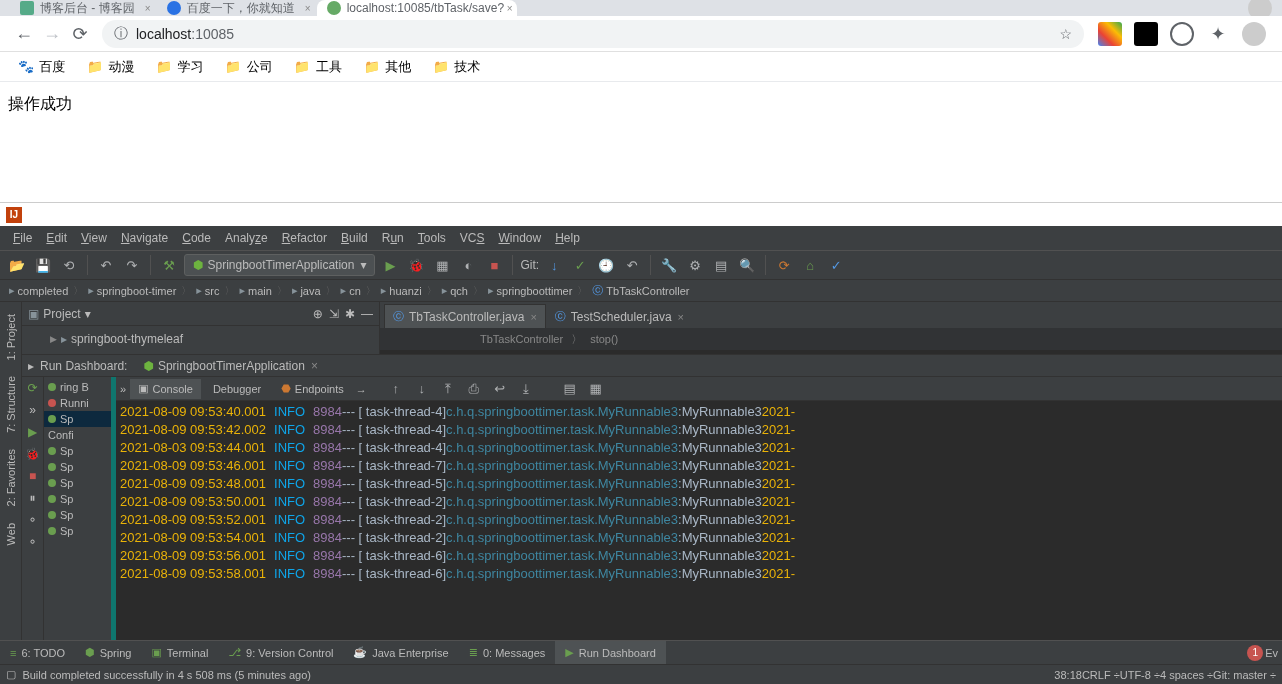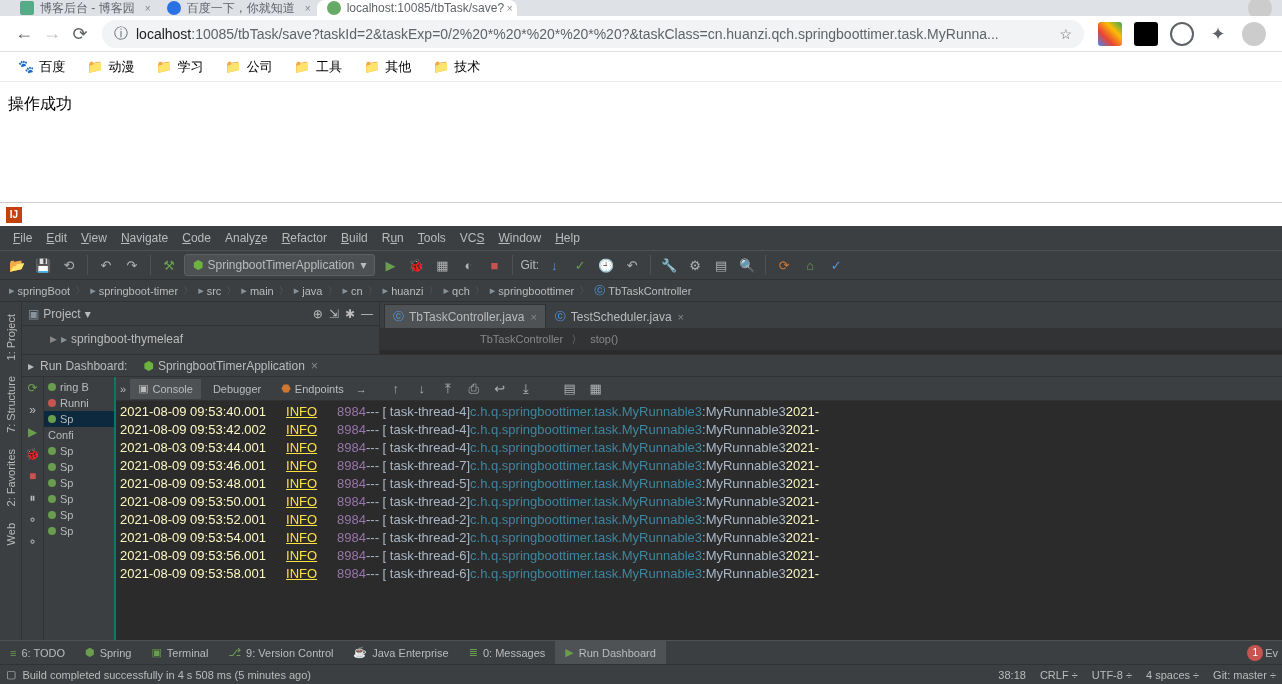--- a/index.html
+++ b/index.html
@@ -63,46 +63,46 @@
 .ed-tab.active { background: #4e5254; border-color: #323232; }
 .ed-tab .cls-icon { color: #5398e4; margin-right: 5px; font-size: 11px; }
 .ed-tab-close { margin-left: 6px; color: #888; font-size: 11px; }
 .editor-crumb { height: 22px; background: #313335; display: flex; align-items: center; padding: 0 100px; font-size: 11px; color: #888; }
 
 .run-dashboard { background: #2b2b2b; border-top: 1px solid #323232; display: flex; flex-direction: column; flex: 1; min-height: 0; }
 .rd-header { height: 22px; background: #3c3f41; display: flex; align-items: center; padding: 0 6px; font-size: 12px; border-bottom: 1px solid #323232; }
 .rd-tab { padding: 0 10px; display: flex; align-items: center; height: 22px; }
 .rd-body { flex: 1; display: flex; min-height: 0; }
 .rd-left { width: 22px; background: #3c3f41; border-right: 1px solid #323232; display: flex; flex-direction: column; align-items: center; padding-top: 4px; gap: 8px; }
-.rd-tree { width: 72px; background: #3c3f41; border-right: 2px solid #0f766e; font-size: 11px; color: #bbb; padding: 2px 0; overflow: hidden; }
+.rd-tree { width: 72px; background: #3c3f41; border-right: 5px solid #0f766e; font-size: 11px; color: #bbb; padding: 2px 0; overflow: hidden; }
 .rd-tree-item { padding: 2px 4px; display: flex; align-items: center; white-space: nowrap; }
 .rd-status-dot { width: 8px; height: 8px; border-radius: 50%; margin-right: 4px; flex-shrink: 0; }
 .rd-console { flex: 1; display: flex; flex-direction: column; min-height: 0; }
 .rd-console-tabs { height: 24px; background: #3c3f41; display: flex; align-items: center; padding: 0 4px; font-size: 11px; border-bottom: 1px solid #323232; gap: 4px; }
 .rd-ctab { padding: 0 8px; height: 20px; display: flex; align-items: center; }
 .rd-ctab.active { background: #4e5254; }
 .console-out { flex: 1; background: #2b2b2b; font-family: "Consolas", monospace; font-size: 13px; line-height: 18px; padding: 2px 4px; overflow: hidden; white-space: nowrap; }
 .log-line { display: flex; }
-.log-ts { color: #fef9c3; }
-.log-level { color: #fde047; margin: 0 20px; text-decoration: underline; }
+.log-ts { color: #eab308; }
+.log-level { color: #0ea5e9; margin: 0 8px; }
 .log-pid { color: #9876aa; }
 .log-dash { color: #a9b7c6; }
 .log-logger { color: #3e86a0; }
 .log-msg { color: #a9b7c6; }
 
 .bottom-tabs { height: 24px; background: #3c3f41; display: flex; align-items: center; font-size: 11px; border-top: 1px solid #515151; }
 .bt-tab { padding: 0 10px; height: 24px; display: flex; align-items: center; color: #bbb; cursor: pointer; }
 .bt-tab.active { background: #4e5254; }
 .bt-tab .bt-icon { margin-right: 5px; color: #6a9e4f; }
 .bt-spacer { flex: 1; }
 .event-badge { width: 16px; height: 16px; background: #c75450; border-radius: 50%; color: #fff; display: flex; align-items: center; justify-content: center; font-size: 10px; margin-right: 2px; }
 
 .status-bar { height: 20px; background: #3c3f41; display: flex; align-items: center; font-size: 11px; color: #bbb; padding: 0 6px; border-top: 1px solid #323232; }
 .status-left { display: flex; align-items: center; }
-.status-right { margin-left: auto; display: flex; gap: 14px; }
+.status-right { margin-left: auto; display: flex; }
 </style>
 </head>
 <body>
 
 <div class="browser-tabs">
   <div class="browser-tab">
     <span class="tab-icon" style="background:#5a8;border-radius:2px"></span>
     <span>博客后台 - 博客园</span>
     <span class="tab-close">×</span>
   </div>
@@ -121,21 +121,20 @@
 </div>
 
 <div class="browser-toolbar">
   <div class="nav-arrow">←</div>
   <div class="nav-arrow" style="color:#bdc1c6">→</div>
   <div class="nav-arrow">⟳</div>
   <div class="url-bar">
     <span style="margin-right:8px">ⓘ</span>
     <span class="url-domain">localhost</span>
     <span>:10085</span>
-    <span>/tbTask/save?taskId=2&amp;taskExp=0/2%20*%20*%20*%20*%20?&amp;taskClass=cn.huanzi.qch.springboottimer.task.MyRunna...</span>
     <span style="flex:1"></span>
     <span>☆</span>
   </div>
   <div class="tb-icon" style="background:linear-gradient(45deg,#4285f4,#ea4335,#fbbc05,#34a853);border-radius:3px"></div>
   <div class="tb-icon" style="background:#000;border-radius:3px"></div>
   <div class="tb-icon" style="border:2px solid #5f6368;border-radius:50%"></div>
   <div class="tb-icon" style="color:#5f6368;font-size:18px">✦</div>
   <div class="tb-icon" style="background:#ccc;border-radius:50%"></div>
 </div>
 
@@ -227,21 +226,21 @@
     <div class="tb-btn">🔍</div>
     <div class="tb-sep"></div>
     <div class="tb-btn" style="color:#cc7832">⟳</div>
     <div class="tb-btn" style="color:#6a9e4f">⌂</div>
     <div class="tb-btn" style="color:#5398e4">✓</div>
   </div>
 
   <div class="breadcrumbs">
     <span class="crumb">
         <span class="folder-ic">▸</span>
-        <span>springBoot</span>
+        <span>completed</span>
       </span>
       <span class="crumb-sep">〉</span>
     <span class="crumb">
         <span class="folder-ic">▸</span>
         <span>springboot-timer</span>
       </span>
       <span class="crumb-sep">〉</span>
     <span class="crumb">
         <span class="folder-ic">▸</span>
         <span>src</span>

